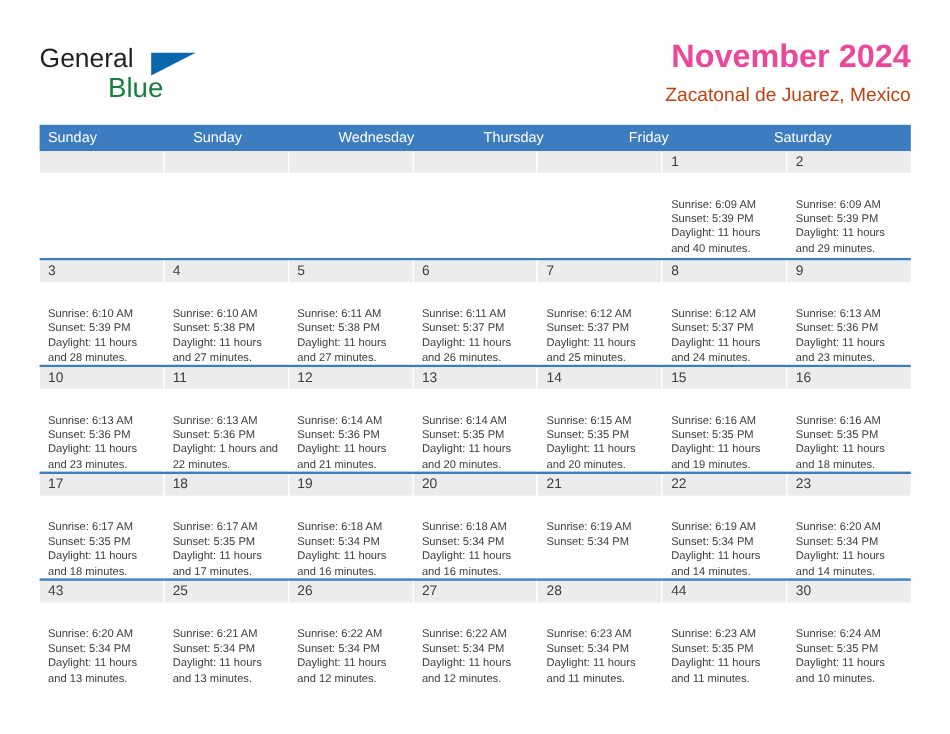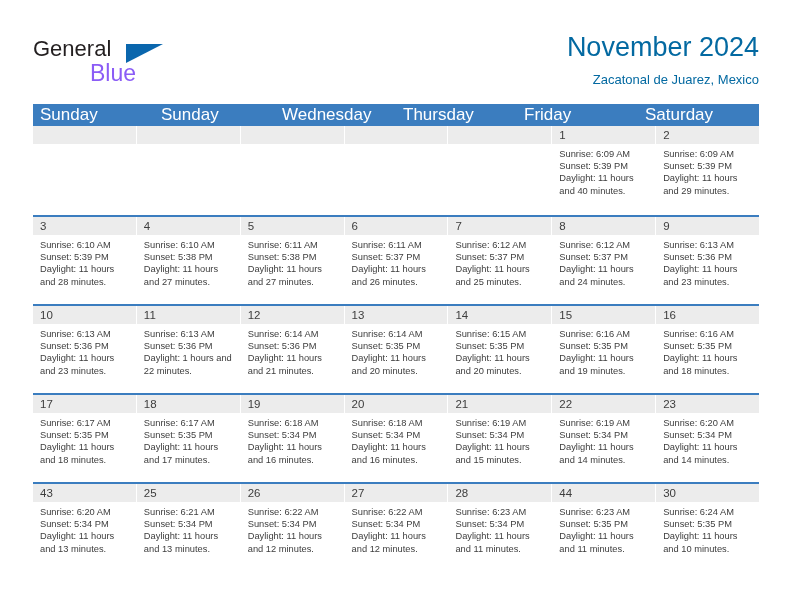--- a/index.html
+++ b/index.html
@@ -53,38 +53,39 @@
     height: 0;
     border-left: 37px solid #0a66ad;
     border-bottom: 19px solid transparent;
     border-top: 0 solid transparent;
   }
   .logo-blue {
     position: absolute;
     left: 57px;
     top: 24px;
     font-size: 23px;
-    color: #8b5cf6;
+    color: #15803d;
     font-family: "Liberation Sans", sans-serif;
   }
   .title-block {
     position: absolute;
     right: 33px;
     top: 30px;
     text-align: right;
   }
   .title-main {
     font-size: 27px;
-    color: #0369a1;
+    color: #ec4899;
     line-height: 34px;
     white-space: nowrap;
+    font-weight: bold;
   }
   .title-sub {
-    font-size: 13px;
-    color: #0369a1;
+    font-size: 16px;
+    color: #c2410c;
     line-height: 20px;
     margin-top: 6px;
     white-space: nowrap;
   }
 
   
   .calendar {
     position: absolute;
     left: 33px;
     top: 104px;
@@ -92,21 +93,21 @@
   }
   .weekday-row {
     display: flex;
     background: #3b7dbf;
     height: 22px;
   }
   .weekday {
     flex: 1 1 0;
     box-sizing: border-box;
     padding: 3px 0 16px 7px;
-    font-size: 17px;
+    font-size: 12px;
     color: #ffffff;
     line-height: 15px;
     white-space: nowrap;
   }
   .week-row {
     display: flex;
     height: 89px;
     border-top: 2px solid #3b7dbf;
     box-sizing: border-box;
   }
@@ -126,21 +127,21 @@
   .day-number-band {
     height: 18px;
     background: #ececec;
     box-sizing: border-box;
     padding: 1px 0 0 7px;
     font-size: 11.5px;
     color: #3d3d3d;
     line-height: 16px;
   }
   .day-info {
-    padding: 4px 6px 0 7px;
+    padding: 20px 6px 0 7px;
     font-size: 9.3px;
     line-height: 12.2px;
     color: #3d3d3d;
   }
   .day-info div {
     white-space: nowrap;
   }
   .day-info .daylight {
     white-space: normal;
   }
@@ -364,21 +365,20 @@
           <div>Sunrise: 6:18 AM</div>
           <div>Sunset: 5:34 PM</div>
           <div class="daylight">Daylight: 11 hours and 16 minutes.</div>
         </div>
       </div>
       <div class="day-cell">
         <div class="day-number-band">21</div>
         <div class="day-info">
           <div>Sunrise: 6:19 AM</div>
           <div>Sunset: 5:34 PM</div>
-          <div class="daylight">Daylight: 11 hours and 15 minutes.</div>
         </div>
       </div>
       <div class="day-cell">
         <div class="day-number-band">22</div>
         <div class="day-info">
           <div>Sunrise: 6:19 AM</div>
           <div>Sunset: 5:34 PM</div>
           <div class="daylight">Daylight: 11 hours and 14 minutes.</div>
         </div>
       </div>

